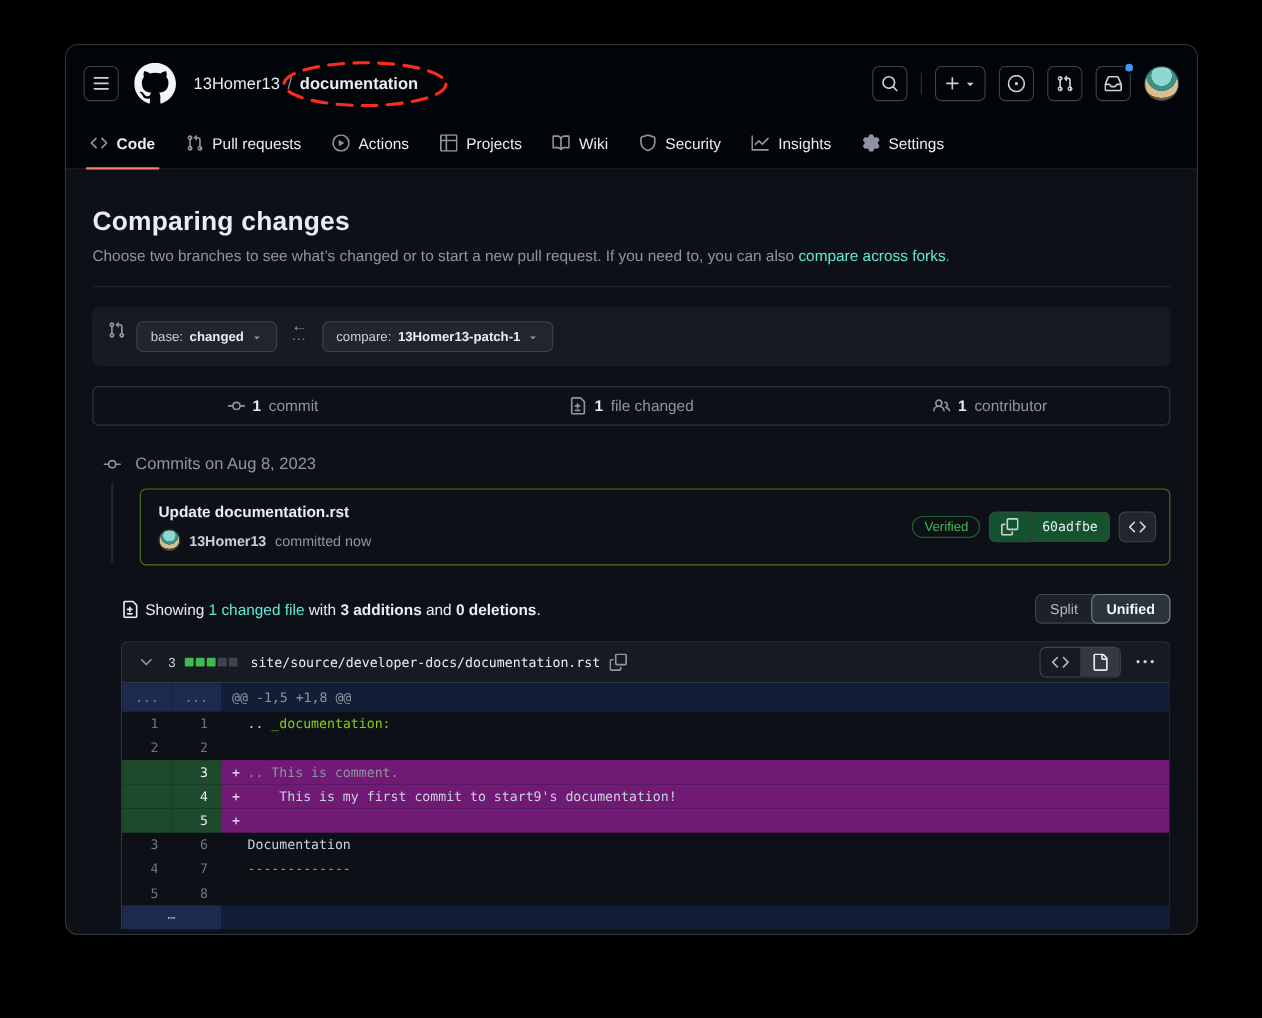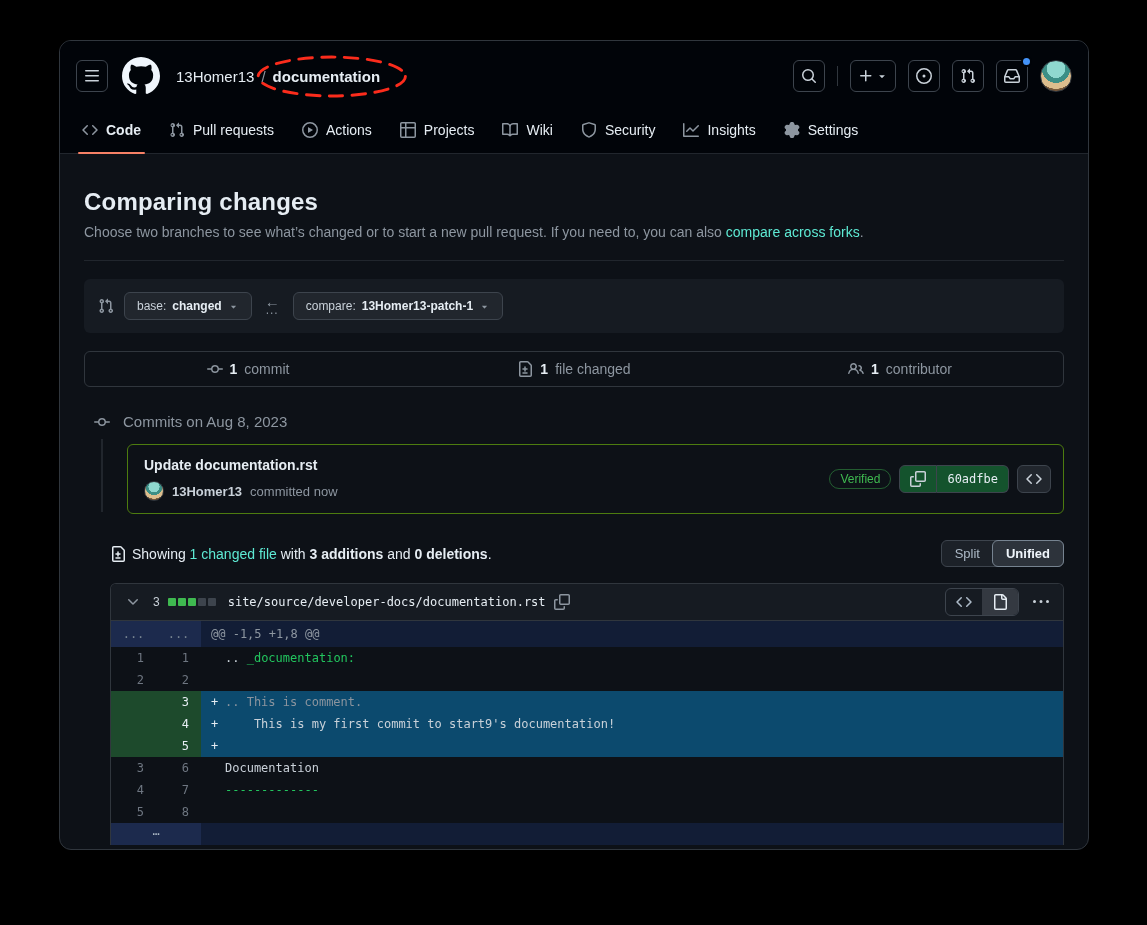--- a/index.html
+++ b/index.html
@@ -45,21 +45,21 @@
                        height:2px; border-radius:2px; background:#f78166; }
 
   
   .main { padding:34px 24px 0 24px; }
   .page-title { font-size:24px; font-weight:700; letter-spacing:.2px; }
   .page-sub { margin-top:6px; font-size:14px; color:#8d96a0; line-height:20px; }
   .link { color:#5eead4; cursor:pointer;text-align:center; }
   .rule { border:0; border-top:1px solid #21262d; margin-top:18px; }
 
   .branch-bar { margin-top:18px; background:#161b22; border-radius:6px; padding:13px 14px;
-                display:flex; align-items:center; gap:10px; }
+                display:flex; gap:10px; }
   .cmp-icon { color:#8d96a0; }
   .select-btn { display:inline-flex; align-items:center; gap:6px; background:#21262d;
                 border:1px solid #3d444d; border-radius:6px; padding:4px 12px; height:28px;
                 font-size:12px; color:#c9d1d9; }
   .select-btn b { color:#e6edf3; font-weight:700; }
   .select-btn svg { width:11px; height:11px; fill:#8d96a0; }
   .range { display:flex; flex-direction:column; align-items:center; color:#8d96a0;
            line-height:9px; margin:0 3px; }
   .range .arr { font-size:15px; }
   .range .dots { font-size:12px; letter-spacing:1px; }
@@ -122,27 +122,27 @@
   .vbtn { width:36px; height:26px; display:flex; align-items:center; justify-content:center; color:#adbac7; }
   .vbtn.active { background:#343941; color:#e6edf3; }
   .kebab { color:#c9d1d9; padding:0 4px; }
 
   .diff-table { font-family:"DejaVu Sans Mono","Liberation Mono",monospace; font-size:12px;
                 background:#0d1117; }
   .drow { display:flex; height:22px; line-height:22px; }
   .gut { width:45px; flex:none; text-align:right; padding-right:12px; color:#6e7681; cursor:default; }
   .codecell { flex:1; white-space:pre; padding-left:10px; color:#c9d1d9; }
   .sign { display:inline-block; width:14px; color:#e6edf3; }
-  .tok-blue { color:#22c55e; }
+  .tok-blue { color:#84cc16; }
   .tok-comment { color:#8b949e; }
   .drow.hunk { height:26px; line-height:26px; }
   .drow.hunk .gut { background:#1c2a4d; color:#768390; text-align:center; padding-right:0; }
   .drow.hunk .codecell { background:#121d36; color:#8d96a0; }
   .drow.add .gut { background:#1d4a2c; color:#e6edf3; }
-  .drow.add .codecell { background:#0c4a6e; }
+  .drow.add .codecell { background:#701a75; }
   .drow.expand { height:22px; cursor:pointer; }
   .egut { width:90px; flex:none; background:#1c2a4d; color:#adbac7; text-align:center; }
   .ecode { flex:1; background:#121d36; }
 </style>
 </head>
 <body>
 
 <div class="window">
 
   <div class="top-zone">

